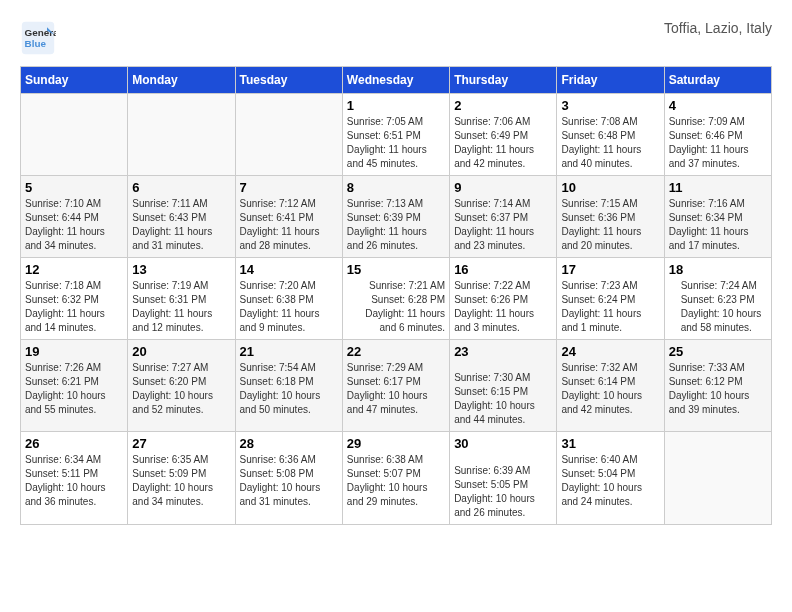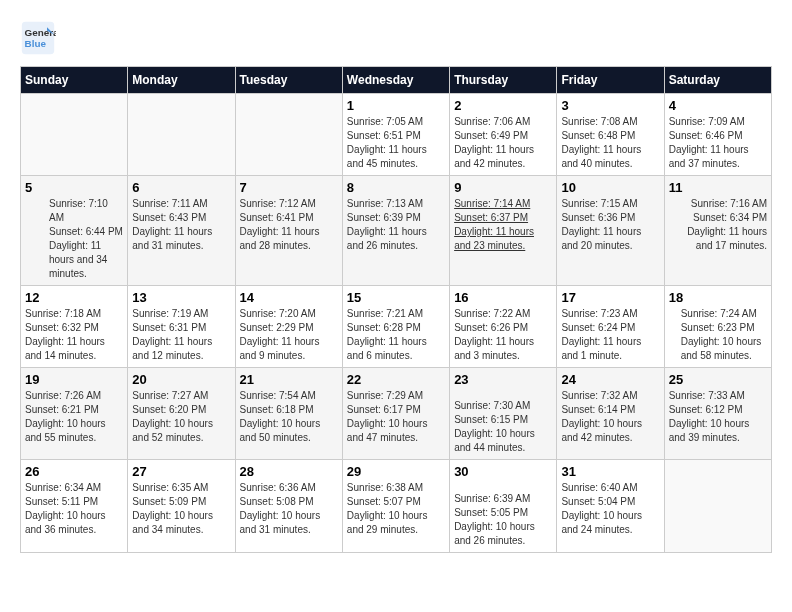--- a/index.html
+++ b/index.html
@@ -36,21 +36,21 @@
     .location {
       font-size: 14px;
       color: #555;
     }
     table {
       width: 100%;
       border-collapse: collapse;
       font-size: 11px;
     }
     thead tr th {
-      background-color: #0f172a;
+      background-color: #1d4ed8;
       color: #fff;
       padding: 6px 4px;
       text-align: left;
       font-size: 12px;
       font-weight: bold;
       border: 1px solid #ccc;
     }
     tbody tr td {
       border: 1px solid #ccc;
       vertical-align: top;
@@ -84,20 +84,21 @@
   <div class="logo">
     <svg class="logo-icon" viewBox="0 0 40 40">
       <rect x="2" y="2" width="36" height="36" rx="4" fill="#e8f0fa"></rect>
       <text x="5" y="18" font-size="11" font-weight="bold" fill="#333" font-family="Arial">General</text>
       <text x="5" y="30" font-size="11" font-weight="bold" fill="#4a90d9" font-family="Arial">Blue</text>
       <polygon points="30,8 38,16 30,12" fill="#4a90d9"></polygon>
     </svg>
 
   </div>
   <div class="title-block">
+    <div class="location">Toffia, Lazio, Italy</div>
   </div>
 </div>
 
 <table>
   <thead>
     <tr>
     <th>Sunday</th>
         <th>Monday</th>
         <th>Tuesday</th>
         <th>Wednesday</th>
@@ -132,21 +133,21 @@
         <td>
           <span class="day-number">4</span>
           <div class="day-info" style="white-space: pre-line;">Sunrise: 7:09 AM
 Sunset: 6:46 PM
 Daylight: 11 hours and 37 minutes.</div>
         </td>
       </tr>
       <tr>
         <td>
           <span class="day-number">5</span>
-          <div class="day-info" style="white-space: pre-line; margin-left: 24px;">Sunrise: 7:10 AM
+          <div class="day-info" style="white-space: pre-line;">Sunrise: 7:10 AM
 Sunset: 6:44 PM
 Daylight: 11 hours and 34 minutes.</div>
         </td>
         <td>
           <span class="day-number">6</span>
           <div class="day-info" style="white-space: pre-line;">Sunrise: 7:11 AM
 Sunset: 6:43 PM
 Daylight: 11 hours and 31 minutes.</div>
         </td>
         <td>
@@ -156,59 +157,59 @@
 Daylight: 11 hours and 28 minutes.</div>
         </td>
         <td>
           <span class="day-number">8</span>
           <div class="day-info" style="white-space: pre-line;">Sunrise: 7:13 AM
 Sunset: 6:39 PM
 Daylight: 11 hours and 26 minutes.</div>
         </td>
         <td>
           <span class="day-number">9</span>
-          <div class="day-info" style="white-space: pre-line; text-decoration: underline;">Sunrise: 7:14 AM
+          <div class="day-info" style="white-space: pre-line;">Sunrise: 7:14 AM
 Sunset: 6:37 PM
 Daylight: 11 hours and 23 minutes.</div>
         </td>
         <td>
           <span class="day-number">10</span>
           <div class="day-info" style="white-space: pre-line;">Sunrise: 7:15 AM
 Sunset: 6:36 PM
 Daylight: 11 hours and 20 minutes.</div>
         </td>
         <td>
           <span class="day-number">11</span>
-          <div class="day-info" style="white-space: pre-line; text-align: right;">Sunrise: 7:16 AM
+          <div class="day-info" style="white-space: pre-line;">Sunrise: 7:16 AM
 Sunset: 6:34 PM
 Daylight: 11 hours and 17 minutes.</div>
         </td>
       </tr>
       <tr>
         <td>
           <span class="day-number">12</span>
           <div class="day-info" style="white-space: pre-line;">Sunrise: 7:18 AM
 Sunset: 6:32 PM
 Daylight: 11 hours and 14 minutes.</div>
         </td>
         <td>
           <span class="day-number">13</span>
           <div class="day-info" style="white-space: pre-line;">Sunrise: 7:19 AM
 Sunset: 6:31 PM
 Daylight: 11 hours and 12 minutes.</div>
         </td>
         <td>
           <span class="day-number">14</span>
           <div class="day-info" style="white-space: pre-line;">Sunrise: 7:20 AM
-Sunset: 2:29 PM
+Sunset: 6:38 PM
 Daylight: 11 hours and 9 minutes.</div>
         </td>
         <td>
           <span class="day-number">15</span>
-          <div class="day-info" style="white-space: pre-line;">Sunrise: 7:21 AM
+          <div class="day-info" style="white-space: pre-line; text-align: right;">Sunrise: 7:21 AM
 Sunset: 6:28 PM
 Daylight: 11 hours and 6 minutes.</div>
         </td>
         <td>
           <span class="day-number">16</span>
           <div class="day-info" style="white-space: pre-line;">Sunrise: 7:22 AM
 Sunset: 6:26 PM
 Daylight: 11 hours and 3 minutes.</div>
         </td>
         <td>

